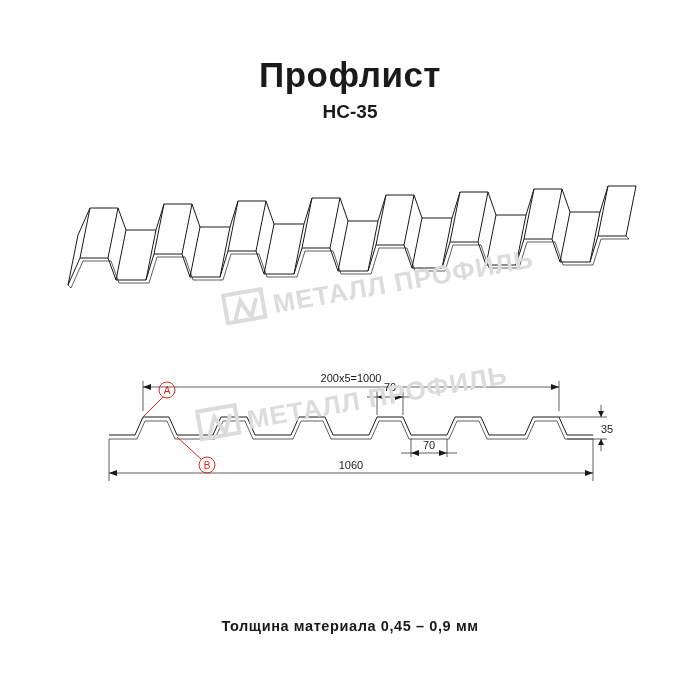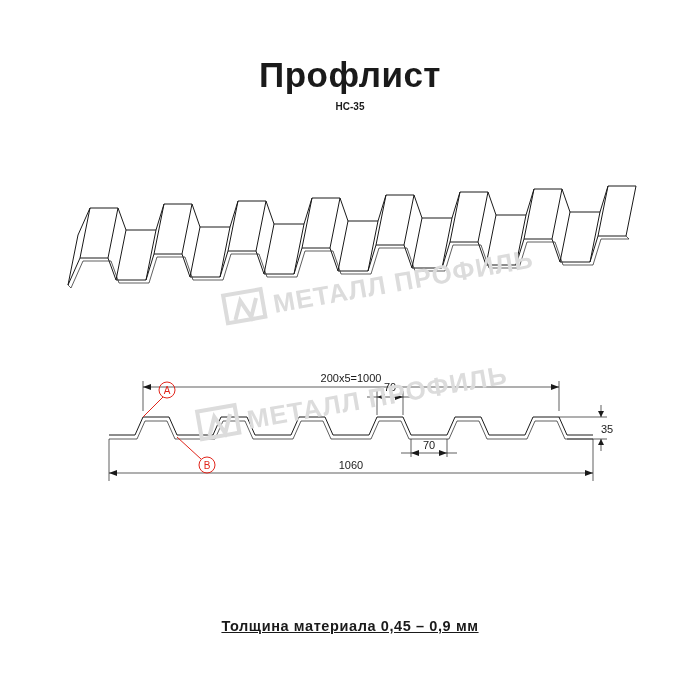--- a/index.html
+++ b/index.html
@@ -31,21 +31,21 @@
     font-weight: bold;
     letter-spacing: 0.5px;
     color: #1a1a1a;
   }
   .subtitle {
     position: absolute;
     left: 0;
     top: 101px;
     width: 700px;
     text-align: center;
-    font-size: 10px;
+    font-size: 19px;
     font-weight: bold;
     color: #1a1a1a;
   }
   .iso-wrap {
     position: absolute;
     left: 60px;
     top: 180px;
     width: 580px;
     height: 130px;
   }
@@ -75,21 +75,20 @@
   .footer-note {
     position: absolute;
     left: 0;
     top: 618px;
     width: 700px;
     text-align: center;
     font-size: 14.5px;
     font-weight: bold;
     letter-spacing: 0.6px;
     color: #1a1a1a;
-    text-decoration: underline;
   }
   svg { display: block; overflow: visible; }
   .ln { fill: none; stroke: #1a1a1a; stroke-width: 1; }
   .ln-thin { fill: none; stroke: #1a1a1a; stroke-width: 0.7; }
   .dim { fill: none; stroke: #1a1a1a; stroke-width: 0.7; }
   .red { fill: none; stroke: #e1251b; stroke-width: 1; }
   .red-txt { fill: #e1251b; font-size: 10px; font-family: "Liberation Sans", sans-serif; }
   .dim-txt { fill: #1a1a1a; font-size: 11px; font-family: "Liberation Sans", sans-serif; }
 </style>
 </head>

